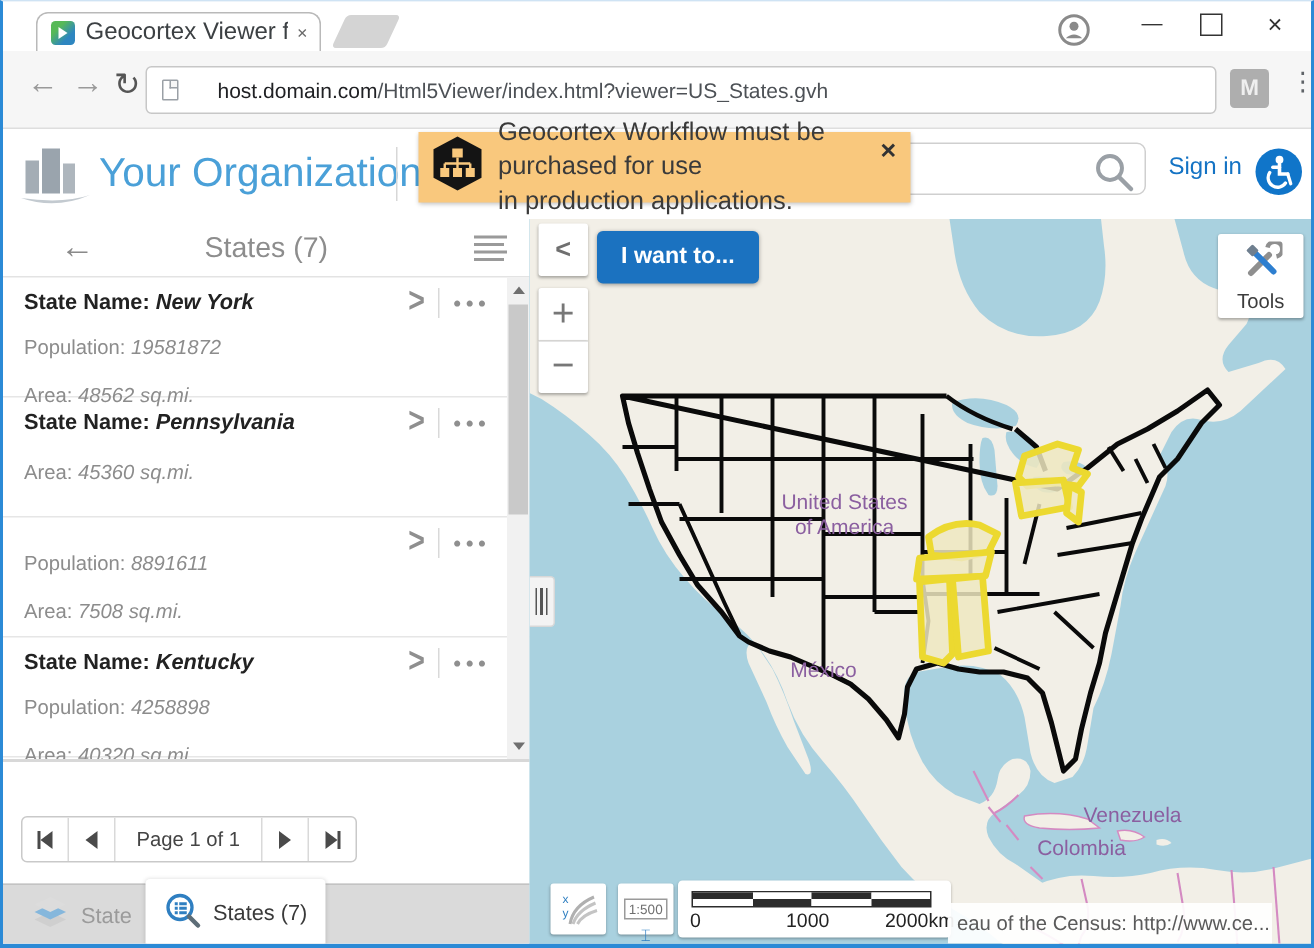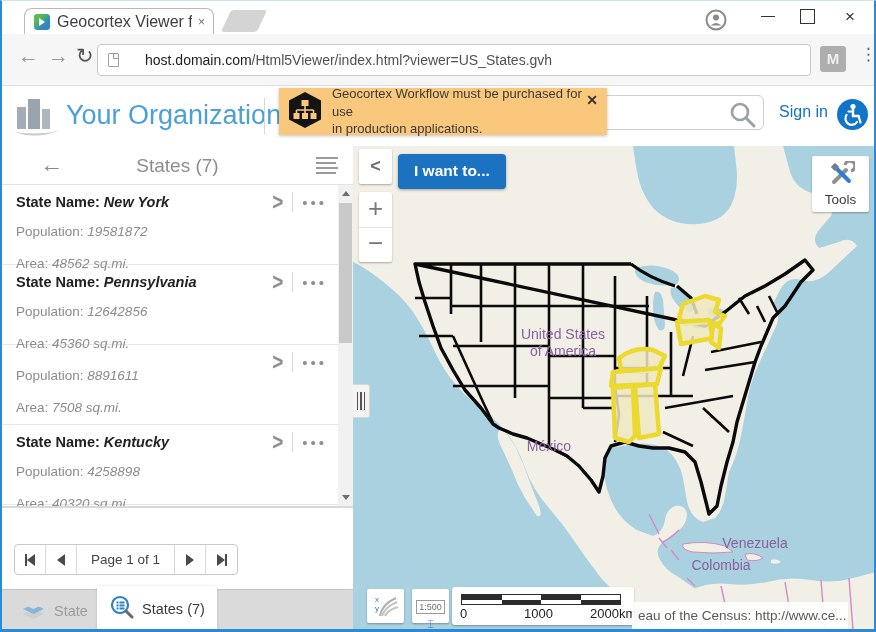--- a/index.html
+++ b/index.html
@@ -34,21 +34,21 @@
   .menu-dots { position:absolute; left:858px; top:10px; font-size:17px; color:#5f6368; letter-spacing:0; }
 
   
   .appheader { position:absolute; left:0; top:85px; width:100%; height:60px; background:#fff; }
   .org-logo { position:absolute; left:10px; top:6px; }
   .org-name { position:absolute; left:64px; top:14px; font-size:27px; color:#4aa0d8; }
   .hdr-divider { position:absolute; left:262px; top:12px; width:1px; height:36px; background:#d7d7d7; }
   .searchbox { position:absolute; left:448px; top:9px; width:314px; height:35px; background:#fff; border:1px solid #cfcfcf; border-radius:6px; }
   .search-ico { position:absolute; right:6px; top:3px; }
   .notification { position:absolute; left:277px; top:2px; width:328px; height:47px; background:#f9c87d; box-shadow:0 1px 3px rgba(0,0,0,.25); display:flex; align-items:center; padding:0 8px; z-index:5; }
-  .notif-text { font-size:13px; color:#3a3a3a; line-height:1.35; margin-left:9px; width:252px; }
+  .notif-text { font-size:17px; color:#3a3a3a; line-height:1.35; margin-left:9px; width:252px; }
   .notif-close { position:absolute; right:9px; top:4px; font-size:14px; color:#333; font-weight:bold; }
   .signin { position:absolute; left:777px; top:17px; font-size:16px; color:#1473c4; }
   .a11y-btn { position:absolute; left:835px; top:13px; width:31px; height:31px; border-radius:50%; background:#1075c9; }
 
   
   .panel { position:absolute; left:0; top:145px; width:351px; height:484px; background:#fff; }
   .panel-hdr { position:absolute; left:0; top:0; width:100%; height:39px; border-bottom:1px solid #e3e3e3; background:#fff; }
   .back-arrow { position:absolute; left:38px; top:5px; font-size:23px; color:#8a8a8a; font-weight:bold; }
   .panel-title { position:absolute; left:0; top:9px; width:100%; text-align:center; font-size:19px; color:#8d8d8d; }
   .list-ico { position:absolute; right:15px; top:11px; width:22px; }
@@ -221,21 +221,20 @@
         <div class="item-sub"><span>Area:</span> <span class="v">48562 sq.mi.</span></div>
       </div>
 
       <div class="result-item">
         <div class="item-title"><span class="fname">State Name:</span> <span class="fval">Pennsylvania</span></div>
         <div class="item-actions">
           <span class="chev">&gt;</span>
           <span class="act-div"></span>
           <span class="dots">•••</span>
         </div>
-        <div class="item-sub first"><span>Population:</span> <span class="v">12642856</span></div>
         <div class="item-sub"><span>Area:</span> <span class="v">45360 sq.mi.</span></div>
       </div>
 
       <div class="result-item">
         <div class="item-actions">
           <span class="chev">&gt;</span>
           <span class="act-div"></span>
           <span class="dots">•••</span>
         </div>
         <div class="item-sub first"><span>Population:</span> <span class="v">8891611</span></div>

